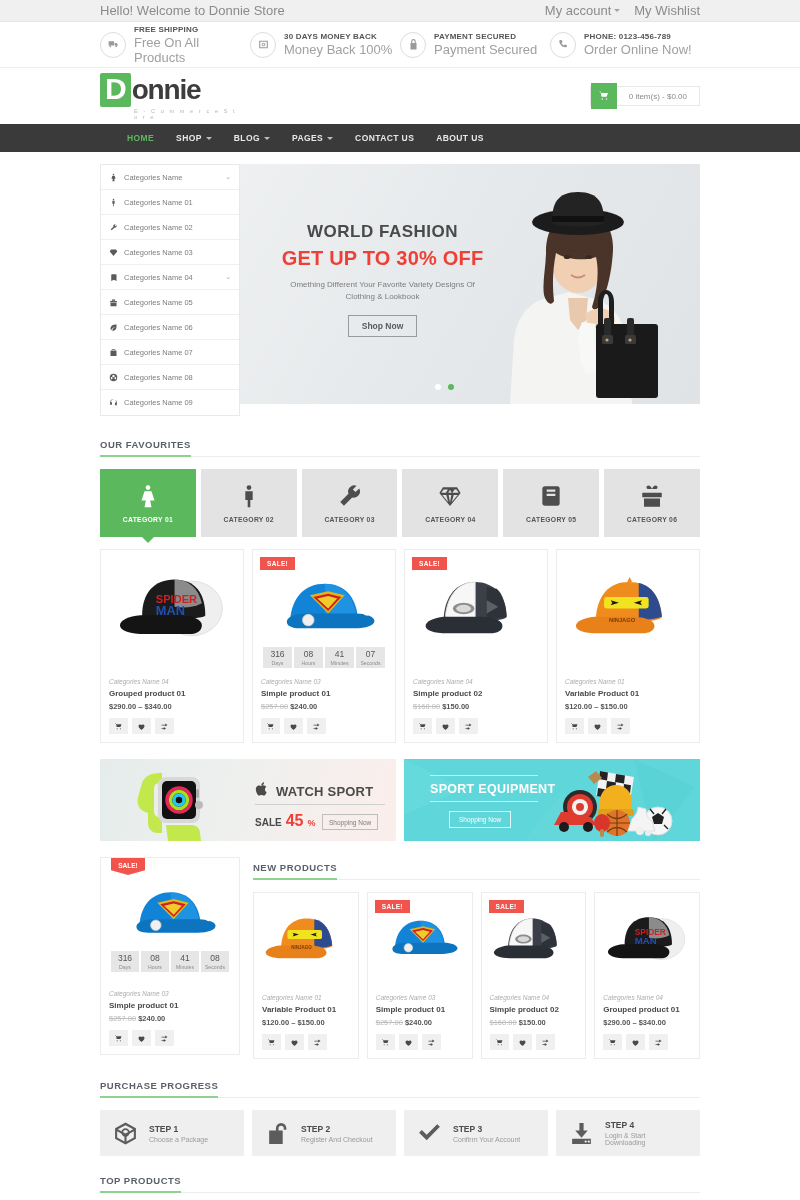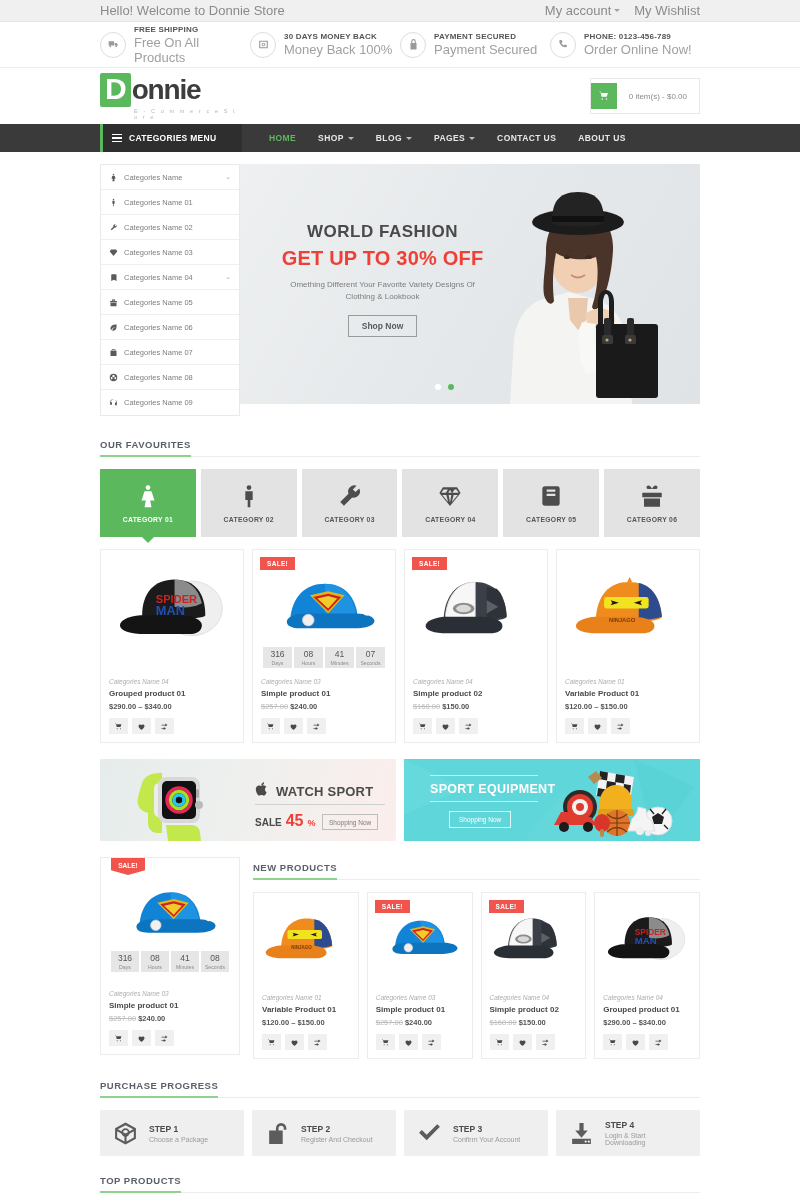--- a/index.html
+++ b/index.html
@@ -62,21 +62,21 @@
     font-family: "Liberation Sans", sans-serif;
   }
   .srchinput::placeholder { color: #b8b8b8; }
   .srchbtn {
     width: 26px; background: #3a3a3a; border: none; cursor: pointer;
     display: flex; align-items: center; justify-content: center;
   }
   .srchbtn svg { width: 11px; height: 11px; fill: #fff; }
 
   .cartbox {
-    margin-left: auto; display: flex; align-items: center; height: 36px;
+    margin-left: auto; display: flex; align-items: center; height: 20px;
     border: 1px solid #e8e8e8; cursor: pointer; background: #fff;
   }
   .cart-ic {
     width: 26px; height: 26px; background: #5cb85c; display:flex;
     align-items:center; justify-content:center;
   }
   .cart-ic svg { width: 12px; height: 12px; fill: #fff; }
   .cart-txt { font-size: 8px; color: #8a8a8a; padding: 0 12px; }
 
   
@@ -316,28 +316,20 @@
       <div class="cart-ic">
         <svg viewBox="0 0 24 24">
             <path d="M2 3h3l2.2 10.5h10L20 6H7M8.5 19.5a1.4 1.4 0 100-2.8 1.4 1.4 0 000 2.8zm8.5 0a1.4 1.4 0 100-2.8 1.4 1.4 0 000 2.8z"></path>
           </svg>
       </div>
       <div class="cart-txt">0 item(s) - $0.00</div>
     </div>
   </div>
 
   <div class="nav">
-    <div class="catmenu">
-      <span class="burger">
-          <span></span>
-          <span></span>
-          <span></span>
-        </span>
-      <span>CATEGORIES MENU</span>
-    </div>
     <div class="navlinks">
       <div class="navlink active">
         <span>HOME</span>
       </div>
       <div class="navlink">
         <span>SHOP</span>
         <i class="caret"></i>
       </div>
       <div class="navlink">
         <span>BLOG</span>

